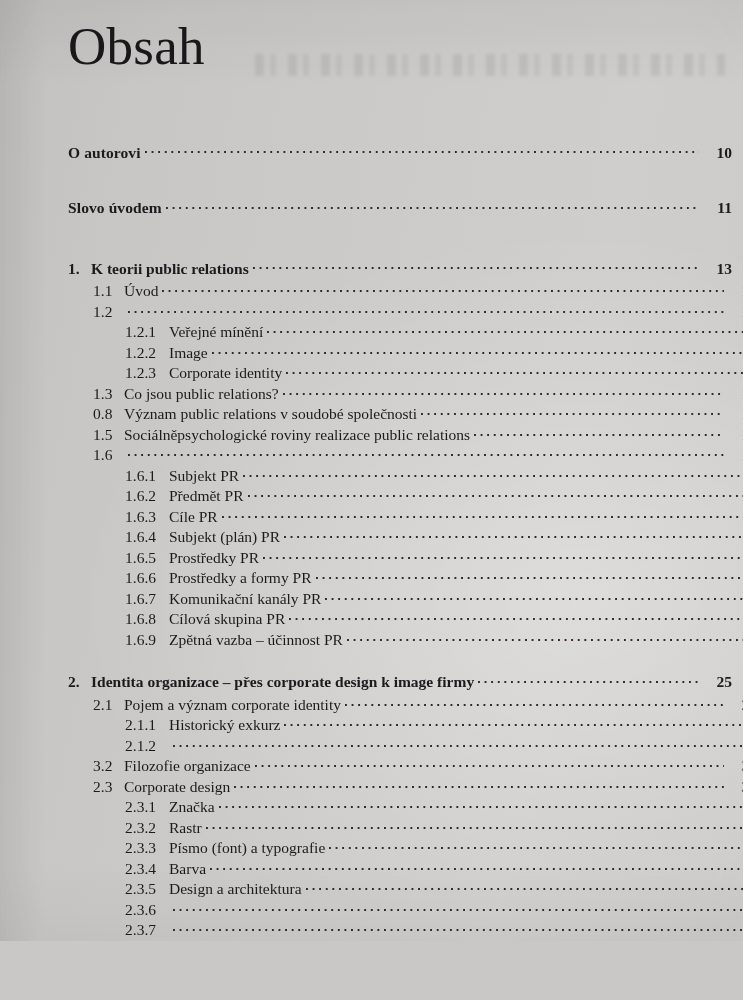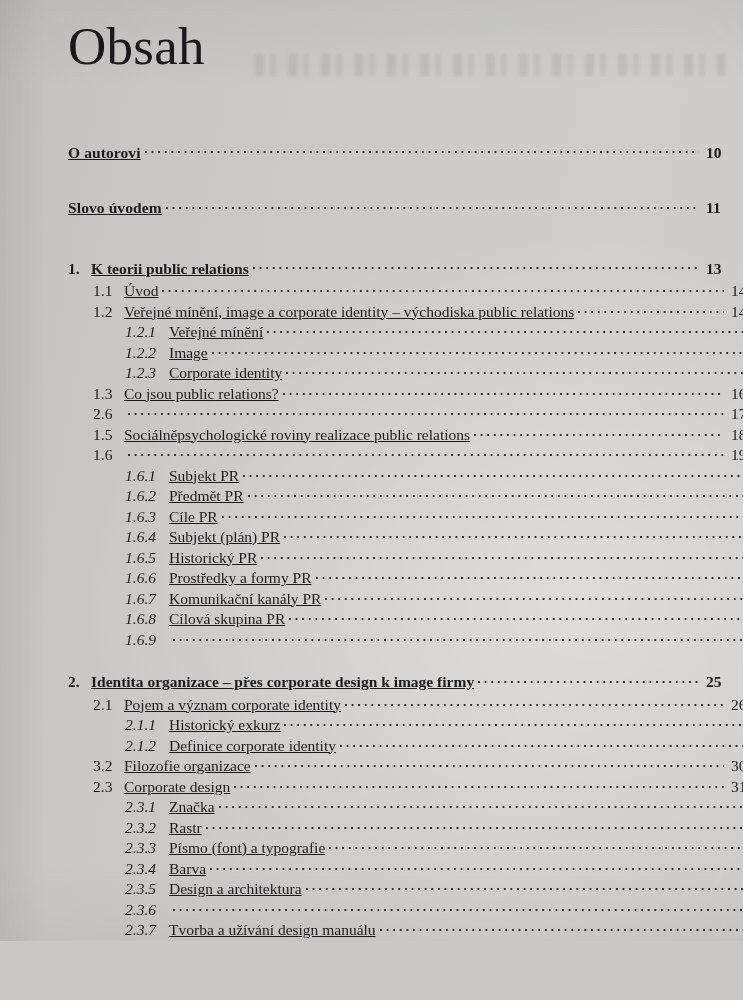--- a/index.html
+++ b/index.html
@@ -80,21 +80,20 @@
     color: #1b1b1d;
   }
 
   .num {
     flex: 0 0 auto;
     white-space: nowrap;
   }
   .label {
     flex: 0 0 auto;
     white-space: nowrap;
-    text-decoration: underline;
   }
   .leader {
     flex: 1 1 auto;
     min-width: 10px;
     position: relative;
     height: 1em;
     overflow: hidden;
   }
   .leader::after {
     content: "";
@@ -102,21 +101,21 @@
     left: 4px;
     right: 2px;
     bottom: .24em;
     height: 2px;
     background-image: radial-gradient(circle at 1px 1px, #2a2a2c 1px, rgba(0,0,0,0) 1.35px);
     background-size: 6.6px 2px;
     background-repeat: repeat-x;
   }
   .page {
     flex: 0 0 auto;
-    text-align: left;
+    text-align: right;
     white-space: nowrap;
     padding-left: 5px;
   }
 
   
   .lvl-front {
     font-weight: bold;
     font-size: 15.5px;
     margin-bottom: 19px;
   }
@@ -142,21 +141,21 @@
   }
   .lvl-2 .num  { width: 31px; }
   .lvl-2 .page { width: 26px; }
 
   
   .lvl-3 {
     font-size: 15.5px;
     margin-left: 57px;
     margin-bottom: 1px;
   }
-  .lvl-3 .num  { width: 44px; font-style: italic; }
+  .lvl-3 .num  { width: 44px; }
 
   .gap-chapter { height: 22px; }
   .gap-front   { height: 17px; }
 </style>
 </head>
 <body>
 
 <div id="page">
 
   <div id="grain"></div>
@@ -184,21 +183,20 @@
         <span class="page">13</span>
       </div>
       <div class="entry lvl-2">
         <span class="num">1.1</span>
         <span class="label">Úvod</span>
         <span class="leader"></span>
         <span class="page">14</span>
       </div>
       <div class="entry lvl-2">
         <span class="num">1.2</span>
-        <span class="label">Veřejné mínění, image a corporate identity – východiska public relations</span>
         <span class="leader"></span>
         <span class="page">14</span>
       </div>
       <div class="entry lvl-3">
         <span class="num">1.2.1</span>
         <span class="label">Veřejné mínění</span>
         <span class="leader"></span>
       </div>
       <div class="entry lvl-3">
         <span class="num">1.2.2</span>
@@ -210,21 +208,22 @@
         <span class="label">Corporate identity</span>
         <span class="leader"></span>
       </div>
       <div class="entry lvl-2">
         <span class="num">1.3</span>
         <span class="label">Co jsou public relations?</span>
         <span class="leader"></span>
         <span class="page">16</span>
       </div>
       <div class="entry lvl-2">
-        <span class="num">2.6</span>
+        <span class="num">0.8</span>
+        <span class="label">Význam public relations v soudobé společnosti</span>
         <span class="leader"></span>
         <span class="page">17</span>
       </div>
       <div class="entry lvl-2">
         <span class="num">1.5</span>
         <span class="label">Sociálněpsychologické roviny realizace public relations</span>
         <span class="leader"></span>
         <span class="page">18</span>
       </div>
       <div class="entry lvl-2">
@@ -247,40 +246,41 @@
         <span class="label">Cíle PR</span>
         <span class="leader"></span>
       </div>
       <div class="entry lvl-3">
         <span class="num">1.6.4</span>
         <span class="label">Subjekt (plán) PR</span>
         <span class="leader"></span>
       </div>
       <div class="entry lvl-3">
         <span class="num">1.6.5</span>
-        <span class="label">Historický PR</span>
+        <span class="label">Prostředky PR</span>
         <span class="leader"></span>
       </div>
       <div class="entry lvl-3">
         <span class="num">1.6.6</span>
         <span class="label">Prostředky a formy PR</span>
         <span class="leader"></span>
       </div>
       <div class="entry lvl-3">
         <span class="num">1.6.7</span>
         <span class="label">Komunikační kanály PR</span>
         <span class="leader"></span>
       </div>
       <div class="entry lvl-3">
         <span class="num">1.6.8</span>
         <span class="label">Cílová skupina PR</span>
         <span class="leader"></span>
       </div>
       <div class="entry lvl-3">
         <span class="num">1.6.9</span>
+        <span class="label">Zpětná vazba – účinnost PR</span>
         <span class="leader"></span>
       </div>
       <div class="gap-chapter"></div>
       <div class="entry lvl-1">
         <span class="num">2.</span>
         <span class="label">Identita organizace – přes corporate design k image firmy</span>
         <span class="leader"></span>
         <span class="page">25</span>
       </div>
       <div class="entry lvl-2">
@@ -289,21 +289,20 @@
         <span class="leader"></span>
         <span class="page">26</span>
       </div>
       <div class="entry lvl-3">
         <span class="num">2.1.1</span>
         <span class="label">Historický exkurz</span>
         <span class="leader"></span>
       </div>
       <div class="entry lvl-3">
         <span class="num">2.1.2</span>
-        <span class="label">Definice corporate identity</span>
         <span class="leader"></span>
       </div>
       <div class="entry lvl-2">
         <span class="num">3.2</span>
         <span class="label">Filozofie organizace</span>
         <span class="leader"></span>
         <span class="page">30</span>
       </div>
       <div class="entry lvl-2">
         <span class="num">2.3</span>
@@ -335,18 +334,17 @@
         <span class="num">2.3.5</span>
         <span class="label">Design a architektura</span>
         <span class="leader"></span>
       </div>
       <div class="entry lvl-3">
         <span class="num">2.3.6</span>
         <span class="leader"></span>
       </div>
       <div class="entry lvl-3">
         <span class="num">2.3.7</span>
-        <span class="label">Tvorba a užívání design manuálu</span>
         <span class="leader"></span>
       </div>
     </div>
 
 </div>
 
 </body></html>

